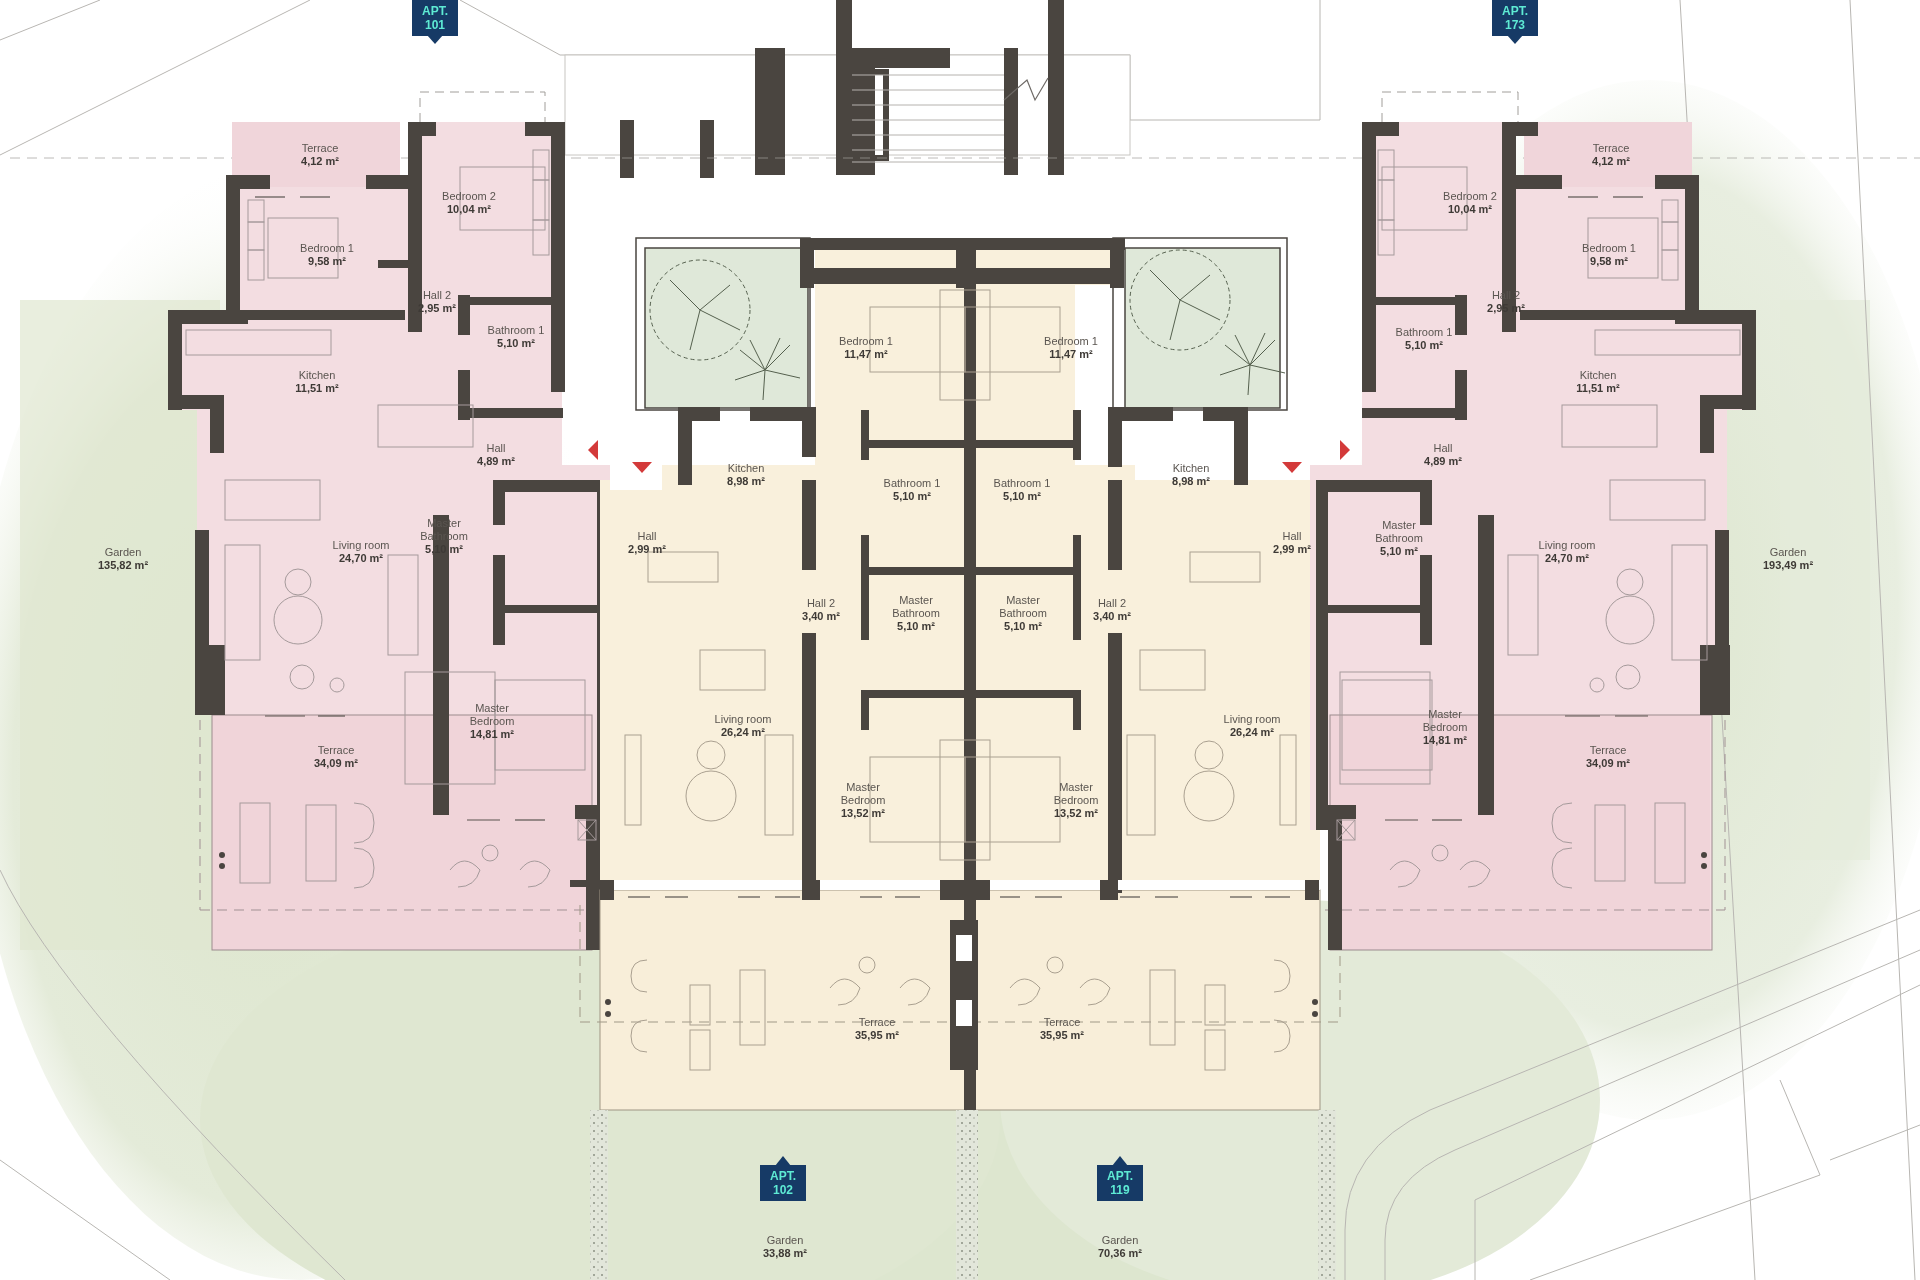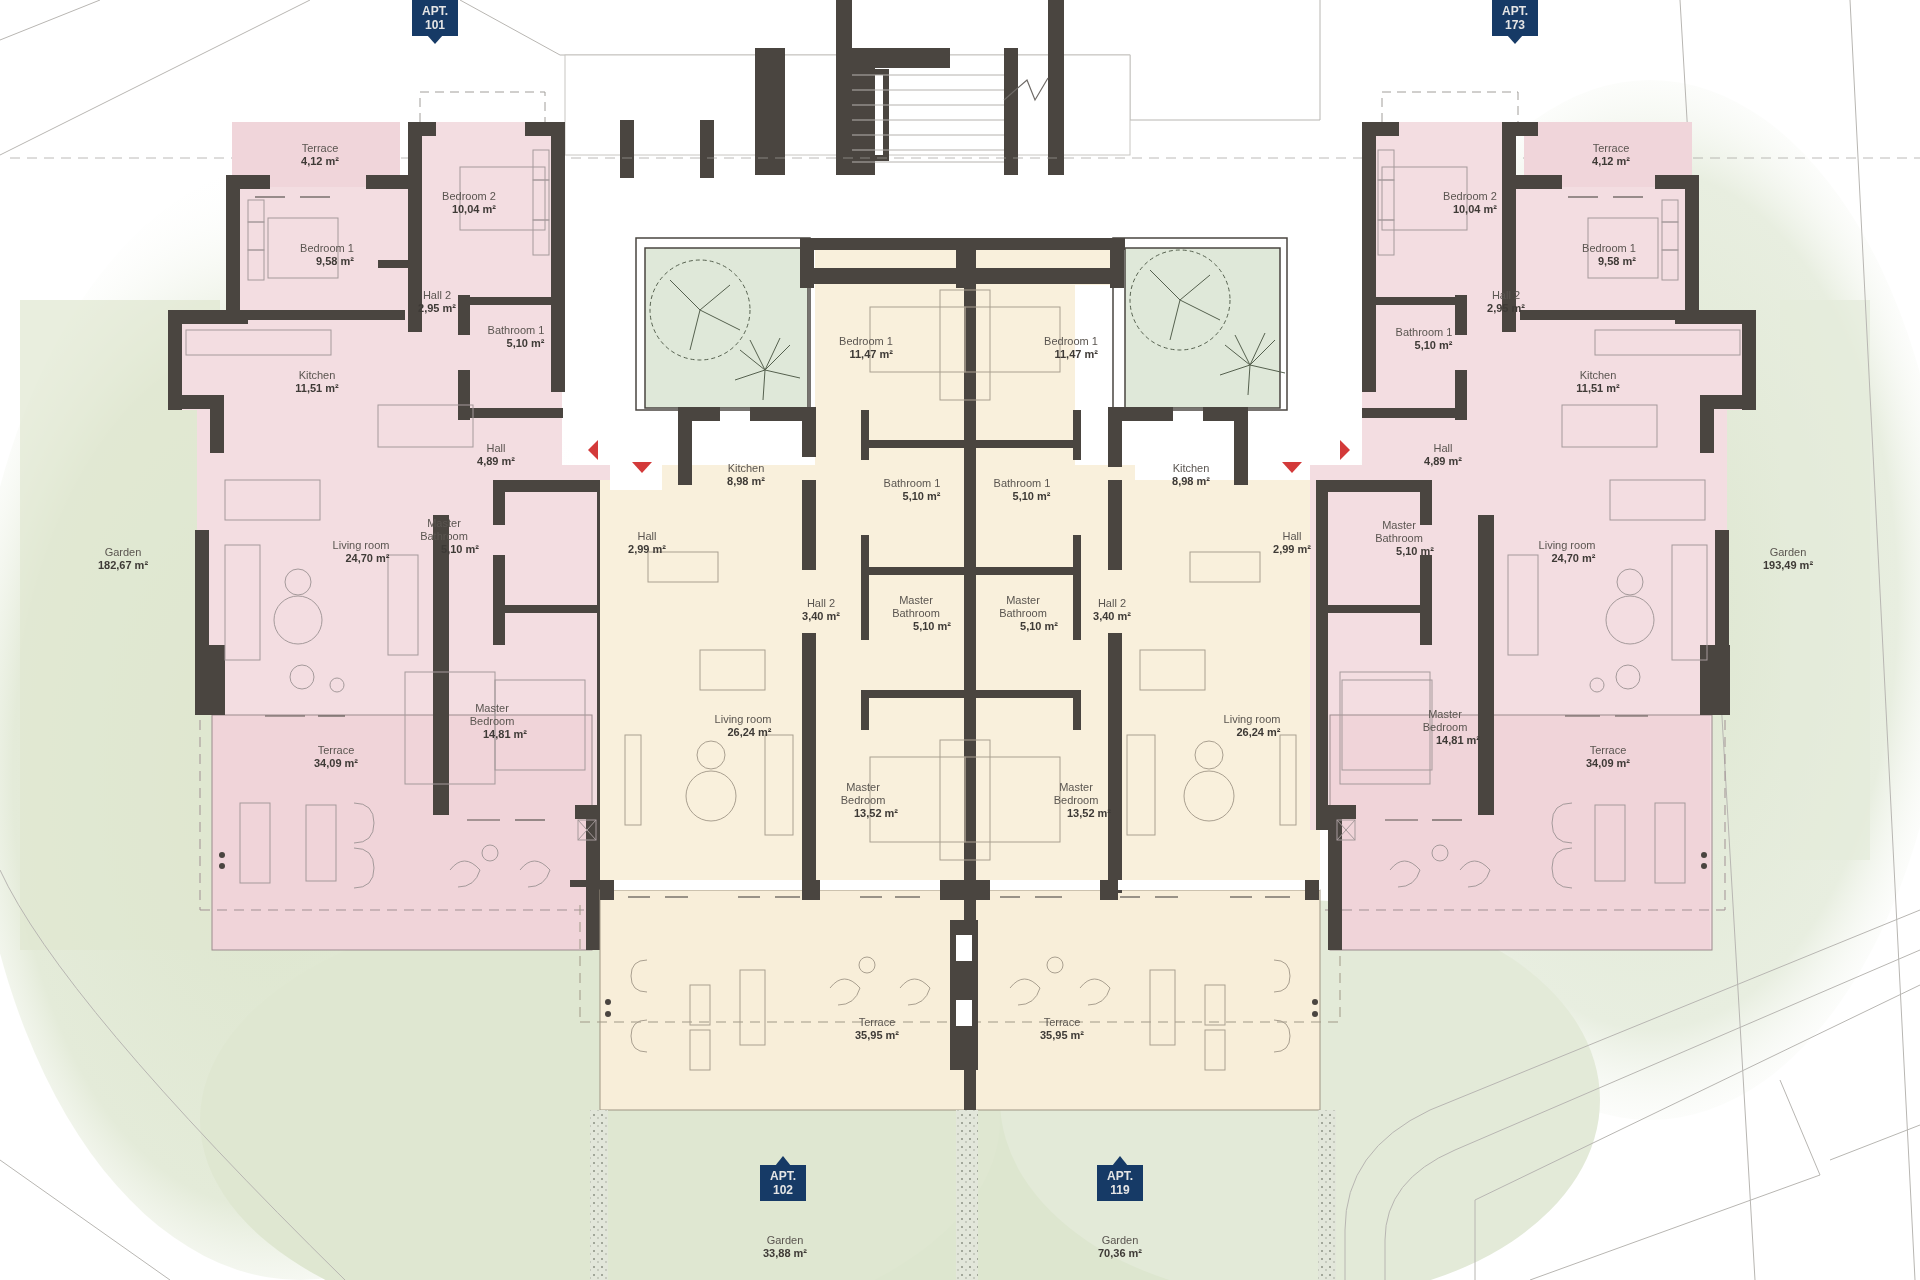--- a/index.html
+++ b/index.html
@@ -1,21 +1,21 @@
 <!DOCTYPE html>
 <html><head>
 <meta charset="utf-8">
 <style>
   html,body{margin:0;padding:0;}
   body{width:1920px;height:1280px;position:relative;overflow:hidden;background:#ffffff;font-family:"Liberation Sans",sans-serif;}
   #plan{position:absolute;left:0;top:0;width:1920px;height:1280px;}
   .lbl{position:absolute;transform:translate(-50%,-50%);text-align:center;color:#5a5550;font-size:11px;line-height:13px;white-space:nowrap;pointer-events:none;}
   .lbl .n{display:block;}
-  .lbl .a{display:block;font-weight:bold;color:#3e3a36;font-size:11px;text-align:right;}
-  .badge{position:absolute;width:46px;height:36px;background:#163a66;color:#e5e5e5;font-weight:bold;font-size:12px;line-height:14px;text-align:center;padding-top:4px;box-sizing:border-box;cursor:pointer;}
+  .lbl .a{display:block;font-weight:bold;color:#3e3a36;font-size:11px;}
+  .badge{position:absolute;width:46px;height:36px;background:#163a66;color:#5eead4;font-weight:bold;font-size:12px;line-height:14px;text-align:center;padding-top:4px;box-sizing:border-box;cursor:pointer;}
   .badge.down::after{content:"";position:absolute;left:50%;bottom:-8px;margin-left:-8px;border-left:8px solid transparent;border-right:8px solid transparent;border-top:9px solid #163a66;}
   .badge.up::before{content:"";position:absolute;left:50%;top:-9px;margin-left:-8px;border-left:8px solid transparent;border-right:8px solid transparent;border-bottom:10px solid #163a66;}
   .badge span{display:block;}
 </style>
 </head>
 <body>
 
 <svg id="plan" viewBox="0 0 1920 1280" xmlns="http://www.w3.org/2000/svg">
   <defs>
     <radialGradient id="gL" cx="0.45" cy="0.55" r="0.55">
@@ -446,21 +446,21 @@
 <div class="lbl" style="left:492px;top:721px;width:70px;white-space:normal;">
     <span class="n">Master Bedroom</span>
     <span class="a">14,81 m²</span>
   </div>
 <div class="lbl" style="left:336px;top:757px;">
     <span class="n">Terrace</span>
     <span class="a">34,09 m²</span>
   </div>
 <div class="lbl" style="left:123px;top:559px;">
     <span class="n">Garden</span>
-    <span class="a">182,67 m²</span>
+    <span class="a">135,82 m²</span>
   </div>
 
 <div class="lbl" style="left:866px;top:348px;">
     <span class="n">Bedroom 1</span>
     <span class="a">11,47 m²</span>
   </div>
 <div class="lbl" style="left:746px;top:475px;">
     <span class="n">Kitchen</span>
     <span class="a">8,98 m²</span>
   </div>

